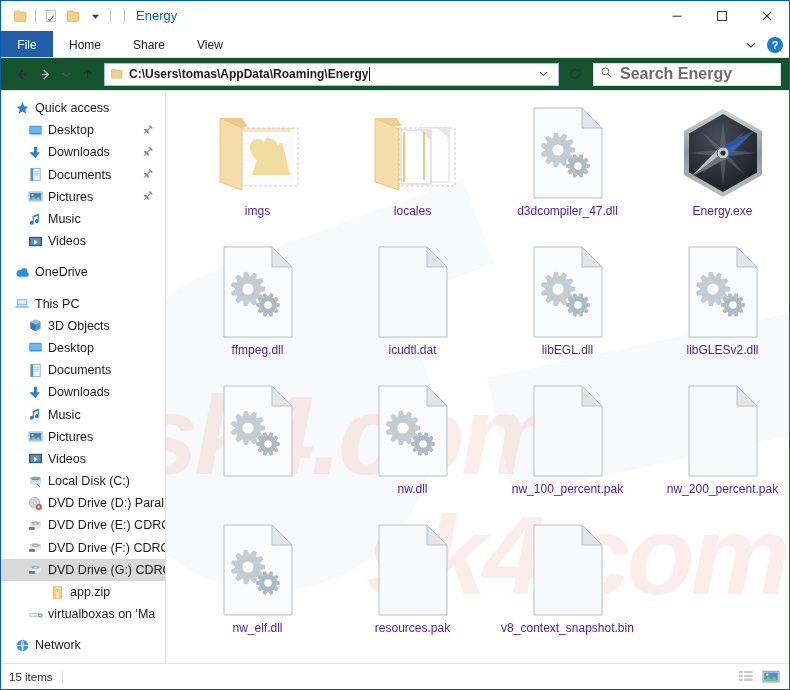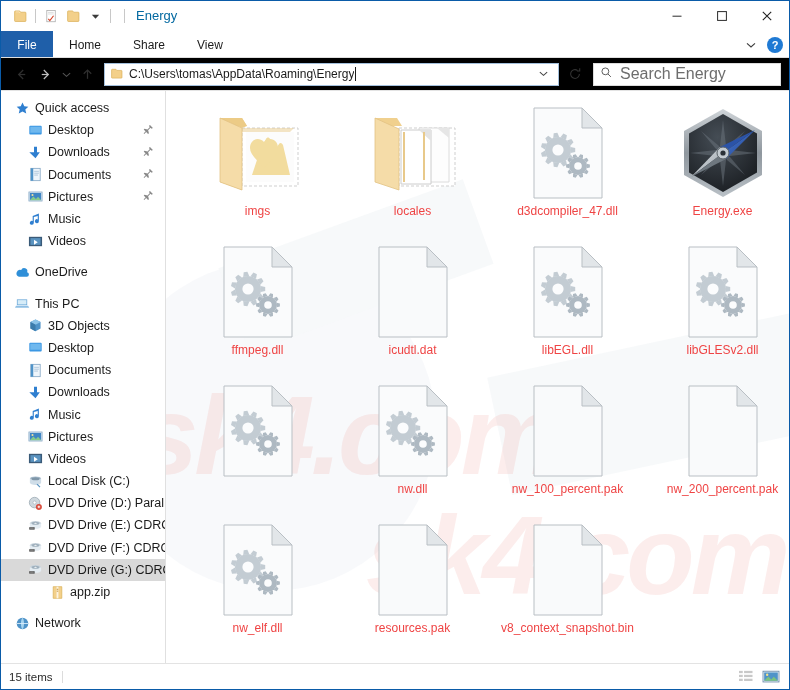--- a/index.html
+++ b/index.html
@@ -64,22 +64,23 @@
     font-size: 11px; font-weight: bold;
     display: flex; align-items: center; justify-content: center;
   }
   .ribbon-underline { position: absolute; left: 0; right: 0; bottom: 0; height: 1px; background: #dfdfdf; }
 
   
   .navbar {
     height: 32px; flex: 0 0 32px;
     display: flex; align-items: center;
     padding: 0 8px;
-    background: #000000;
+    background: #14532d;
     gap: 0;
+    font-weight: bold;
   }
   .navbtn {
     width: 24px; height: 24px;
     display: flex; align-items: center; justify-content: center;
     color: #3c3c3c; font-size: 14px;
   }
   .navbtn.disabled { color: #c2c2c2; }
   .navbtn.small { width: 18px; font-size: 10px; }
   .addrbox {
     flex: 1 1 auto;
@@ -190,21 +191,21 @@
     width: 96px; height: 96px;
     display: flex; align-items: center; justify-content: center;
     position: relative;
   }
   .label {
     width: 150px; text-align: center;
     margin-top: 1px;
     line-height: 15px;
   }
   .label-txt {
-    font-size: 12px; color: #ef4444;
+    font-size: 12px; color: #4c1d95;
     display: inline-block;
     padding: 0 2px;
     word-break: break-all;
   }
 
   
   .status {
     flex: 0 0 26px; height: 26px;
     border-top: 1px solid #e3e3e3;
     background: #ffffff;
@@ -573,20 +574,31 @@
         <div class="nav-row ind2">
           <span class="ni">
             <svg width="15" height="15" viewBox="0 0 16 16">
               <path d="M3.4 1.8h9.2v12.4H3.4z" fill="#f3d08a" stroke="#d8ab4e" stroke-width=".7"></path>
               <rect x="7" y="1.8" width="2" height="12.4" fill="#fff" opacity=".75"></rect>
               <rect x="7.2" y="4" width="1.6" height="1.2" fill="#c9a055"></rect>
               <rect x="7.2" y="6" width="1.6" height="1.2" fill="#c9a055"></rect>
             </svg>
           </span>
           <span class="nl">app.zip</span>
+        </div>
+        <div class="nav-row ind1">
+          <span class="ni">
+            <svg width="15" height="15" viewBox="0 0 16 16">
+              <path d="M1.6 6.4h10.2v4.4H1.6z" fill="#bcc9d4"></path>
+              <path d="M2.6 7.4h8.2v2.4H2.6z" fill="#e8eff4"></path>
+              <circle cx="13.2" cy="9" r="2.4" fill="#6bb46b"></circle>
+              <path d="M12.1 9h2.2M13.2 7.9v2.2" stroke="#fff" stroke-width=".9"></path>
+            </svg>
+          </span>
+          <span class="nl">virtualboxas on 'Ma</span>
         </div>
         <div class="spacer"></div>
         <div class="nav-row ind0">
           <span class="ni">
             <svg width="15" height="15" viewBox="0 0 16 16">
               <circle cx="8" cy="8" r="6.2" fill="#4f93c8"></circle>
               <path d="M8 1.8c2.2 2 2.2 10.4 0 12.4-2.2-2-2.2-10.4 0-12.4z" fill="#a8d4ef"></path>
               <path d="M1.8 8h12.4" stroke="#dff0fb" stroke-width=".9"></path>
             </svg>
           </span>

